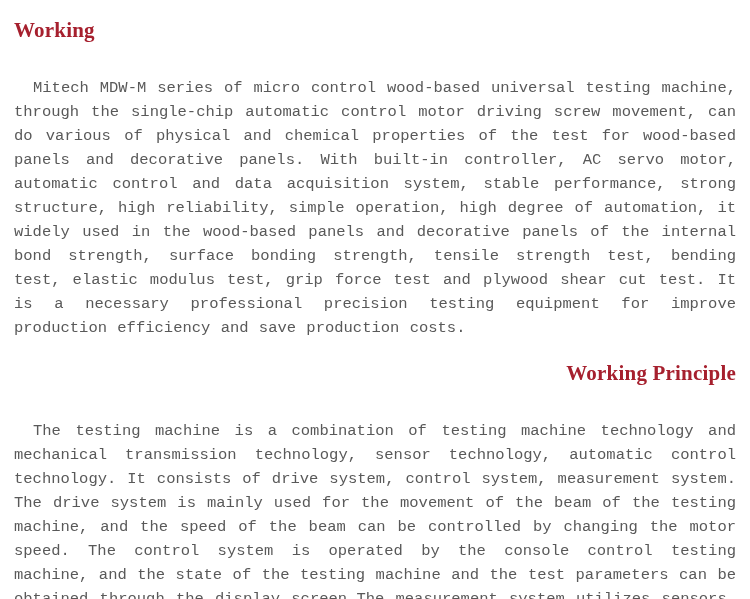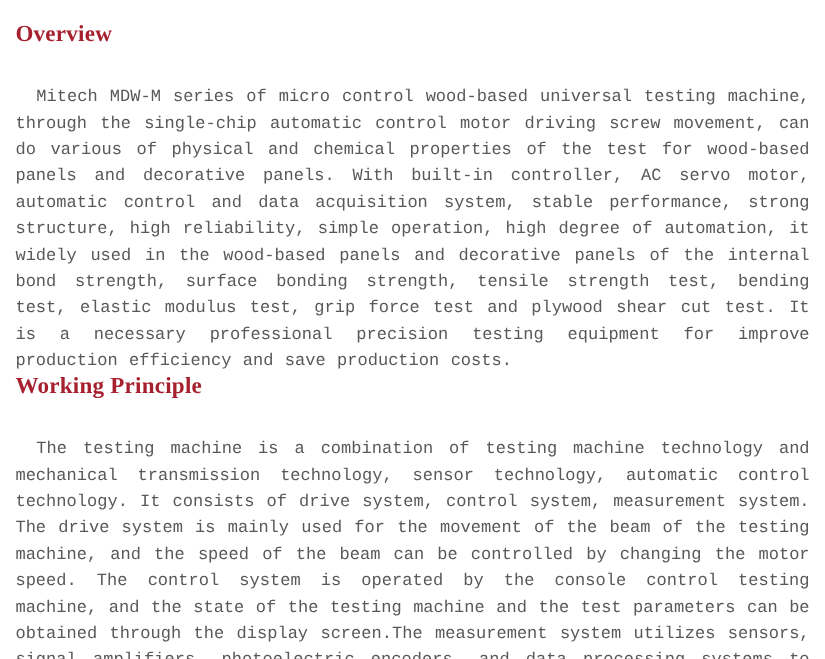--- a/index.html
+++ b/index.html
@@ -33,31 +33,33 @@
     font-family: Liberation Mono, monospace;
     font-size: 15.5px;
     line-height: 24px;
     color: #595959;
     text-align: justify;
     text-indent: 19px;
     margin: 36px 0 0 0;
     word-spacing: 1px;
   }
   .section + .section .section-heading {
+    margin-top: 23px;
+    text-align: right;
   }
   .section + .section .section-paragraph {
   }
 </style>
 </head>
 <body>
 
 <div class="page">
 
   <div class="section">
-    <h2 class="section-heading">Overview</h2>
+    <h2 class="section-heading">Working</h2>
     <p class="section-paragraph">Mitech MDW-M series of micro control wood-based universal testing machine, through the single-chip automatic control motor driving screw movement, can do various of physical and chemical properties of the test for wood-based panels and decorative panels. With built-in controller, AC servo motor, automatic control and data acquisition system, stable performance, strong structure, high reliability, simple operation, high degree of automation, it widely used in the wood-based panels and decorative panels of the internal bond strength, surface bonding strength, tensile strength test, bending test, elastic modulus test, grip force test and plywood shear cut test. It is a necessary professional precision testing equipment for improve production efficiency and save production costs.</p>
   </div>
 
   <div class="section">
     <h2 class="section-heading">Working Principle</h2>
     <p class="section-paragraph">The testing machine is a combination of testing machine technology and mechanical transmission technology, sensor technology, automatic control technology. It consists of drive system, control system, measurement system. The drive system is mainly used for the movement of the beam of the testing machine, and the speed of the beam can be controlled by changing the motor speed. The control system is operated by the console control testing machine, and the state of the testing machine and the test parameters can be obtained through the display screen.The measurement system utilizes sensors, signal amplifiers, photoelectric encoders, and data processing systems to perform force measurement, deformation measurement, beam displacement measurement. Drive system, control system, measurement system and other subsystems to coordinate with each other to complete the material pull, pressure, bending and other mechanical performance testing.</p>
   </div>
 
 </div>
 

